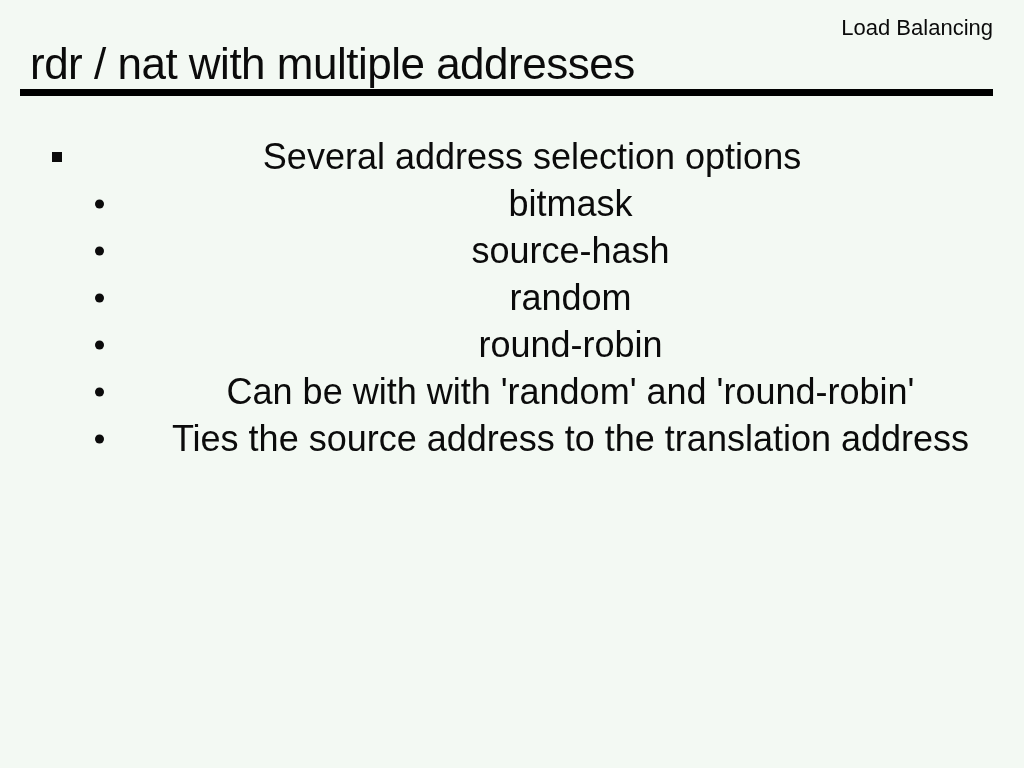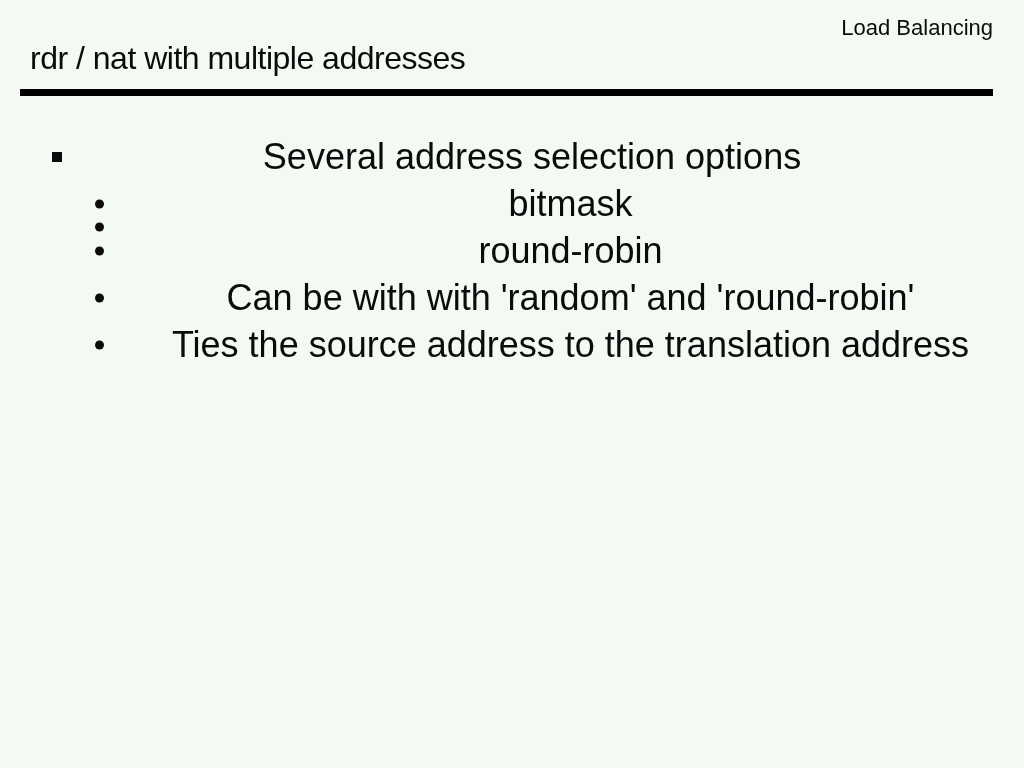--- a/index.html
+++ b/index.html
@@ -25,21 +25,21 @@
     top: 15px;
     right: 31px;
     font-size: 22px;
     line-height: 26px;
     white-space: nowrap;
   }
   .slide-title {
     position: absolute;
     top: 42px;
     left: 30px;
-    font-size: 32px;
+    font-size: 44px;
     line-height: 1;
     letter-spacing: -0.5px;
     white-space: nowrap;
   }
   .title-rule {
     position: absolute;
     top: 89px;
     left: 20px;
     width: 973px;
     height: 7px;
@@ -97,20 +97,25 @@
     <li class="level-1">
       <span class="bullet-mark"></span>
       <span>Several address selection options</span>
     </li>
     <li class="level-2">
       <span class="bullet-mark"></span>
       <span>bitmask</span>
     </li>
     <li class="level-2">
       <span class="bullet-mark"></span>
+      <span>source-hash</span>
+    </li>
+    <li class="level-2">
+      <span class="bullet-mark"></span>
+      <span>random</span>
     </li>
     <li class="level-2">
       <span class="bullet-mark"></span>
       <span>round-robin</span>
     </li>
     <li class="level-2">
       <span class="bullet-mark"></span>
       <span>Can be with with 'random' and 'round-robin'</span>
     </li>
     <li class="level-2">

